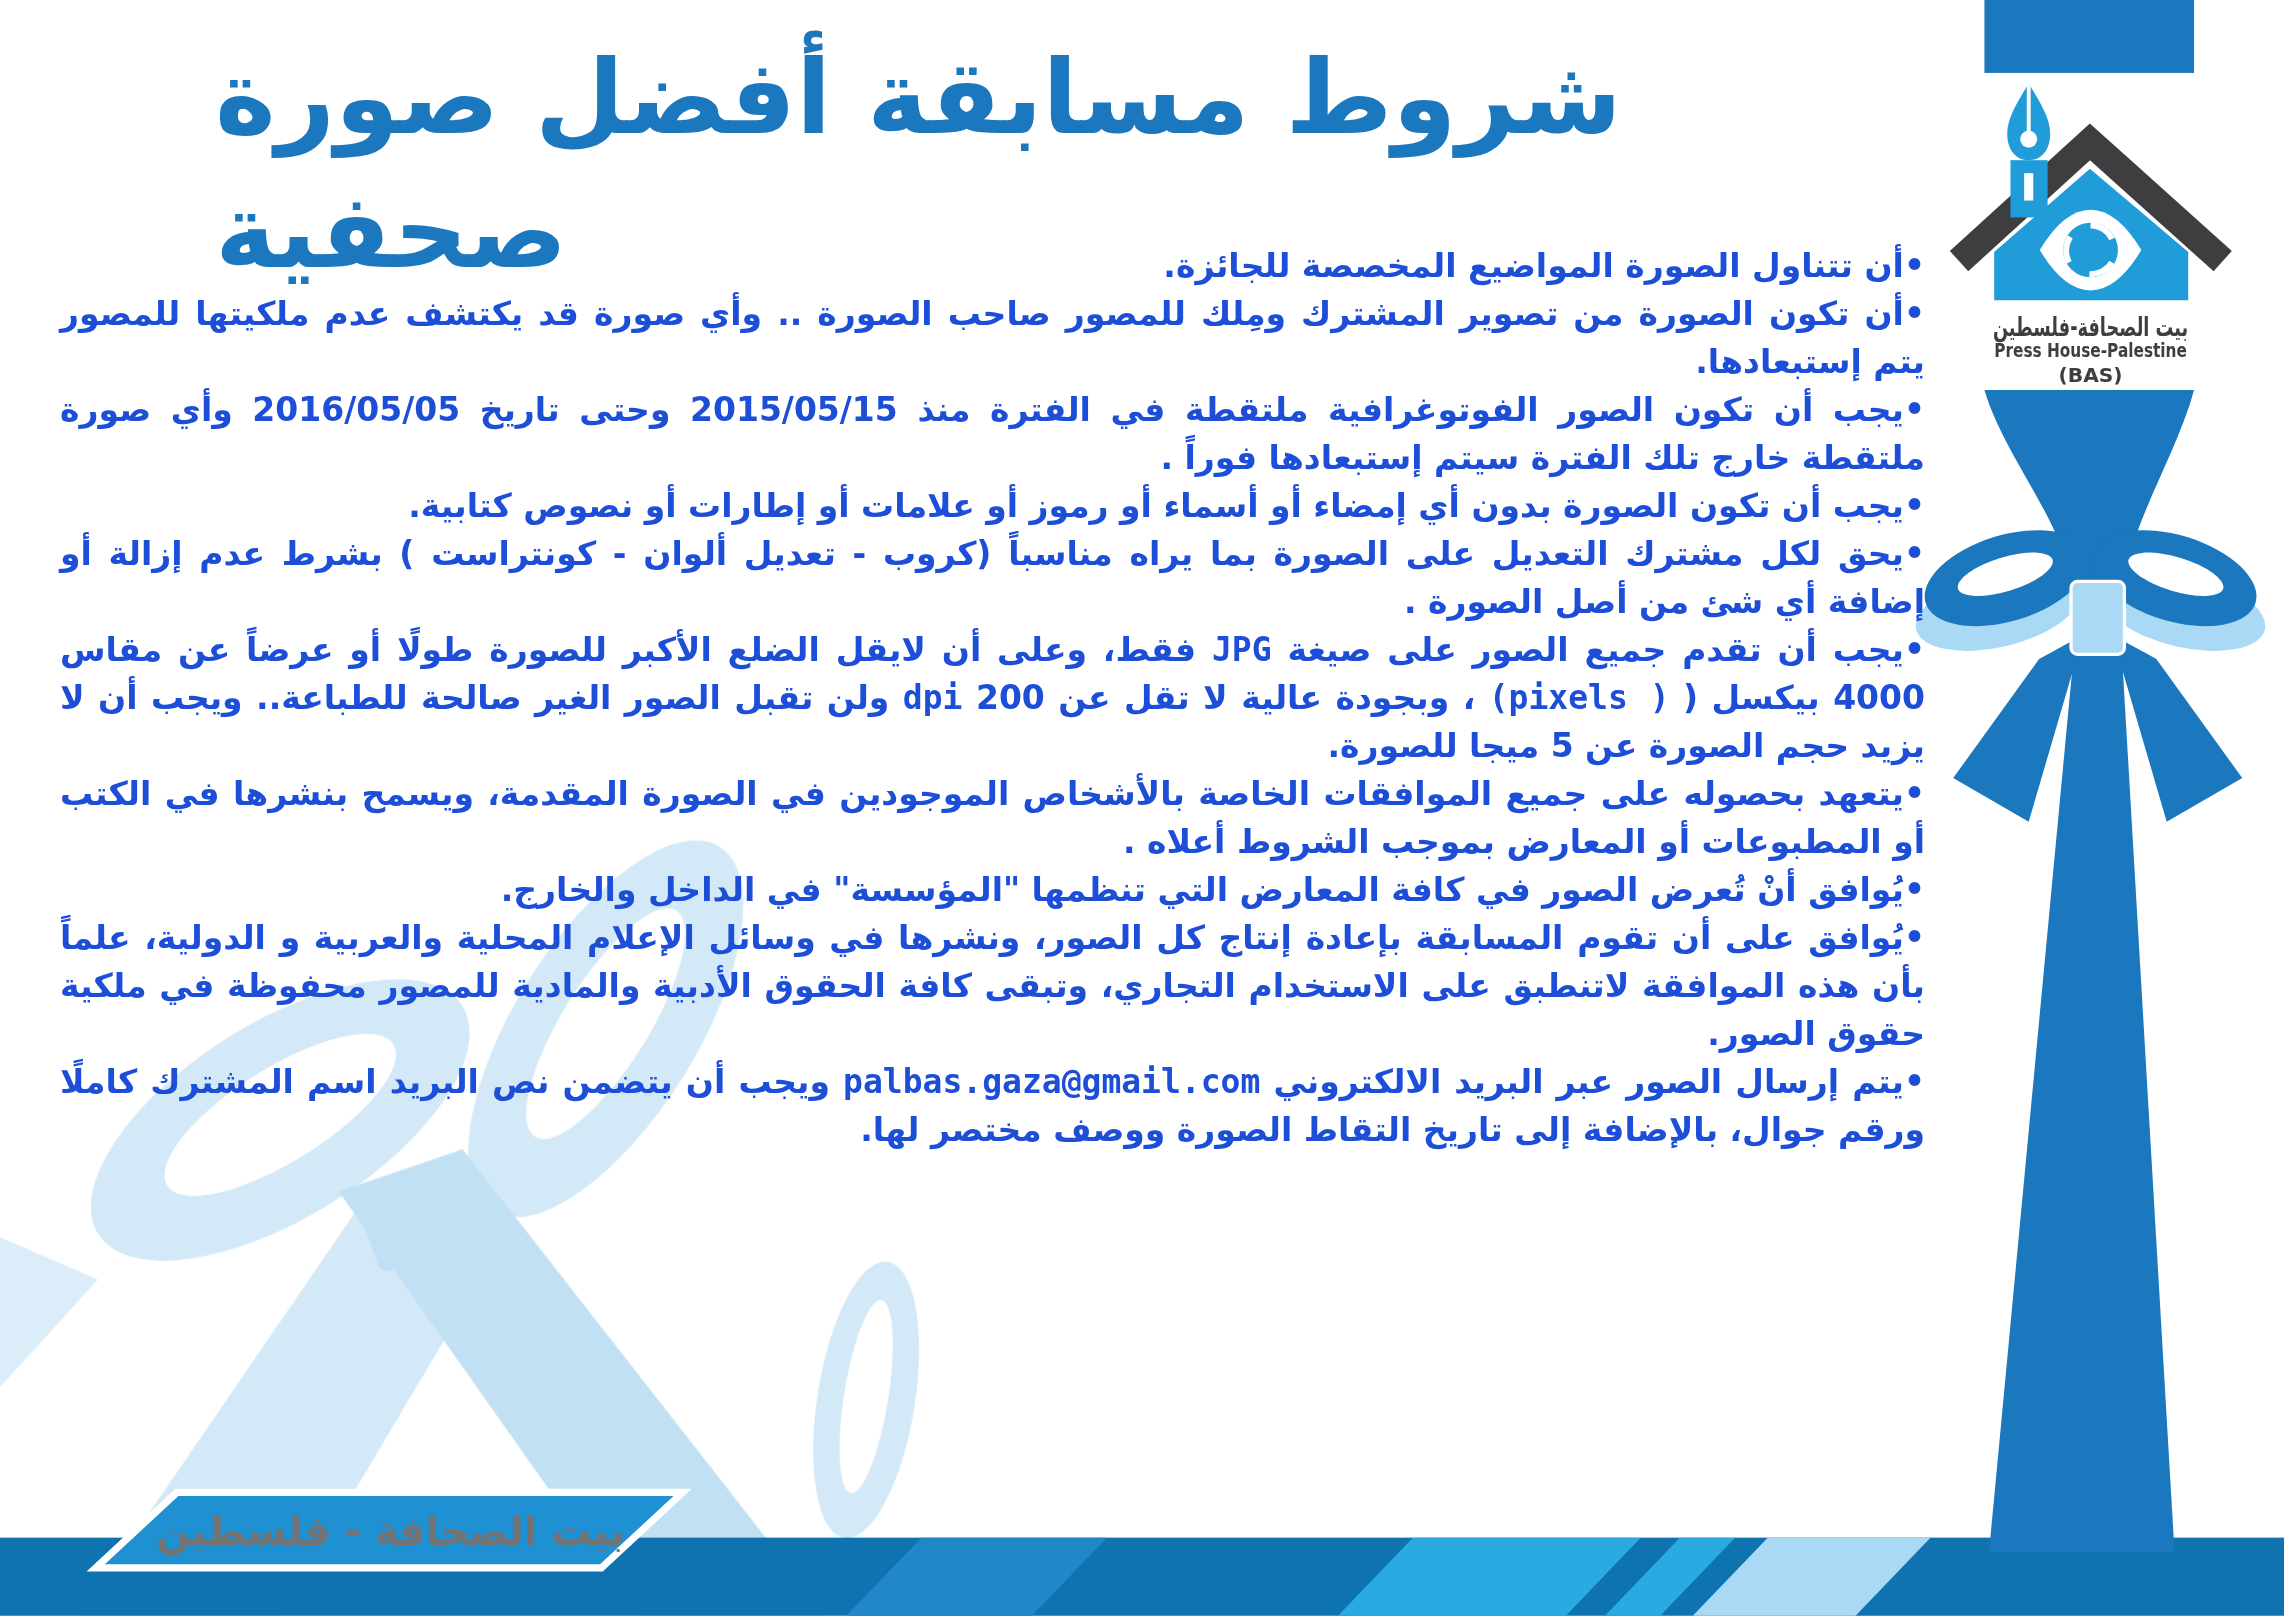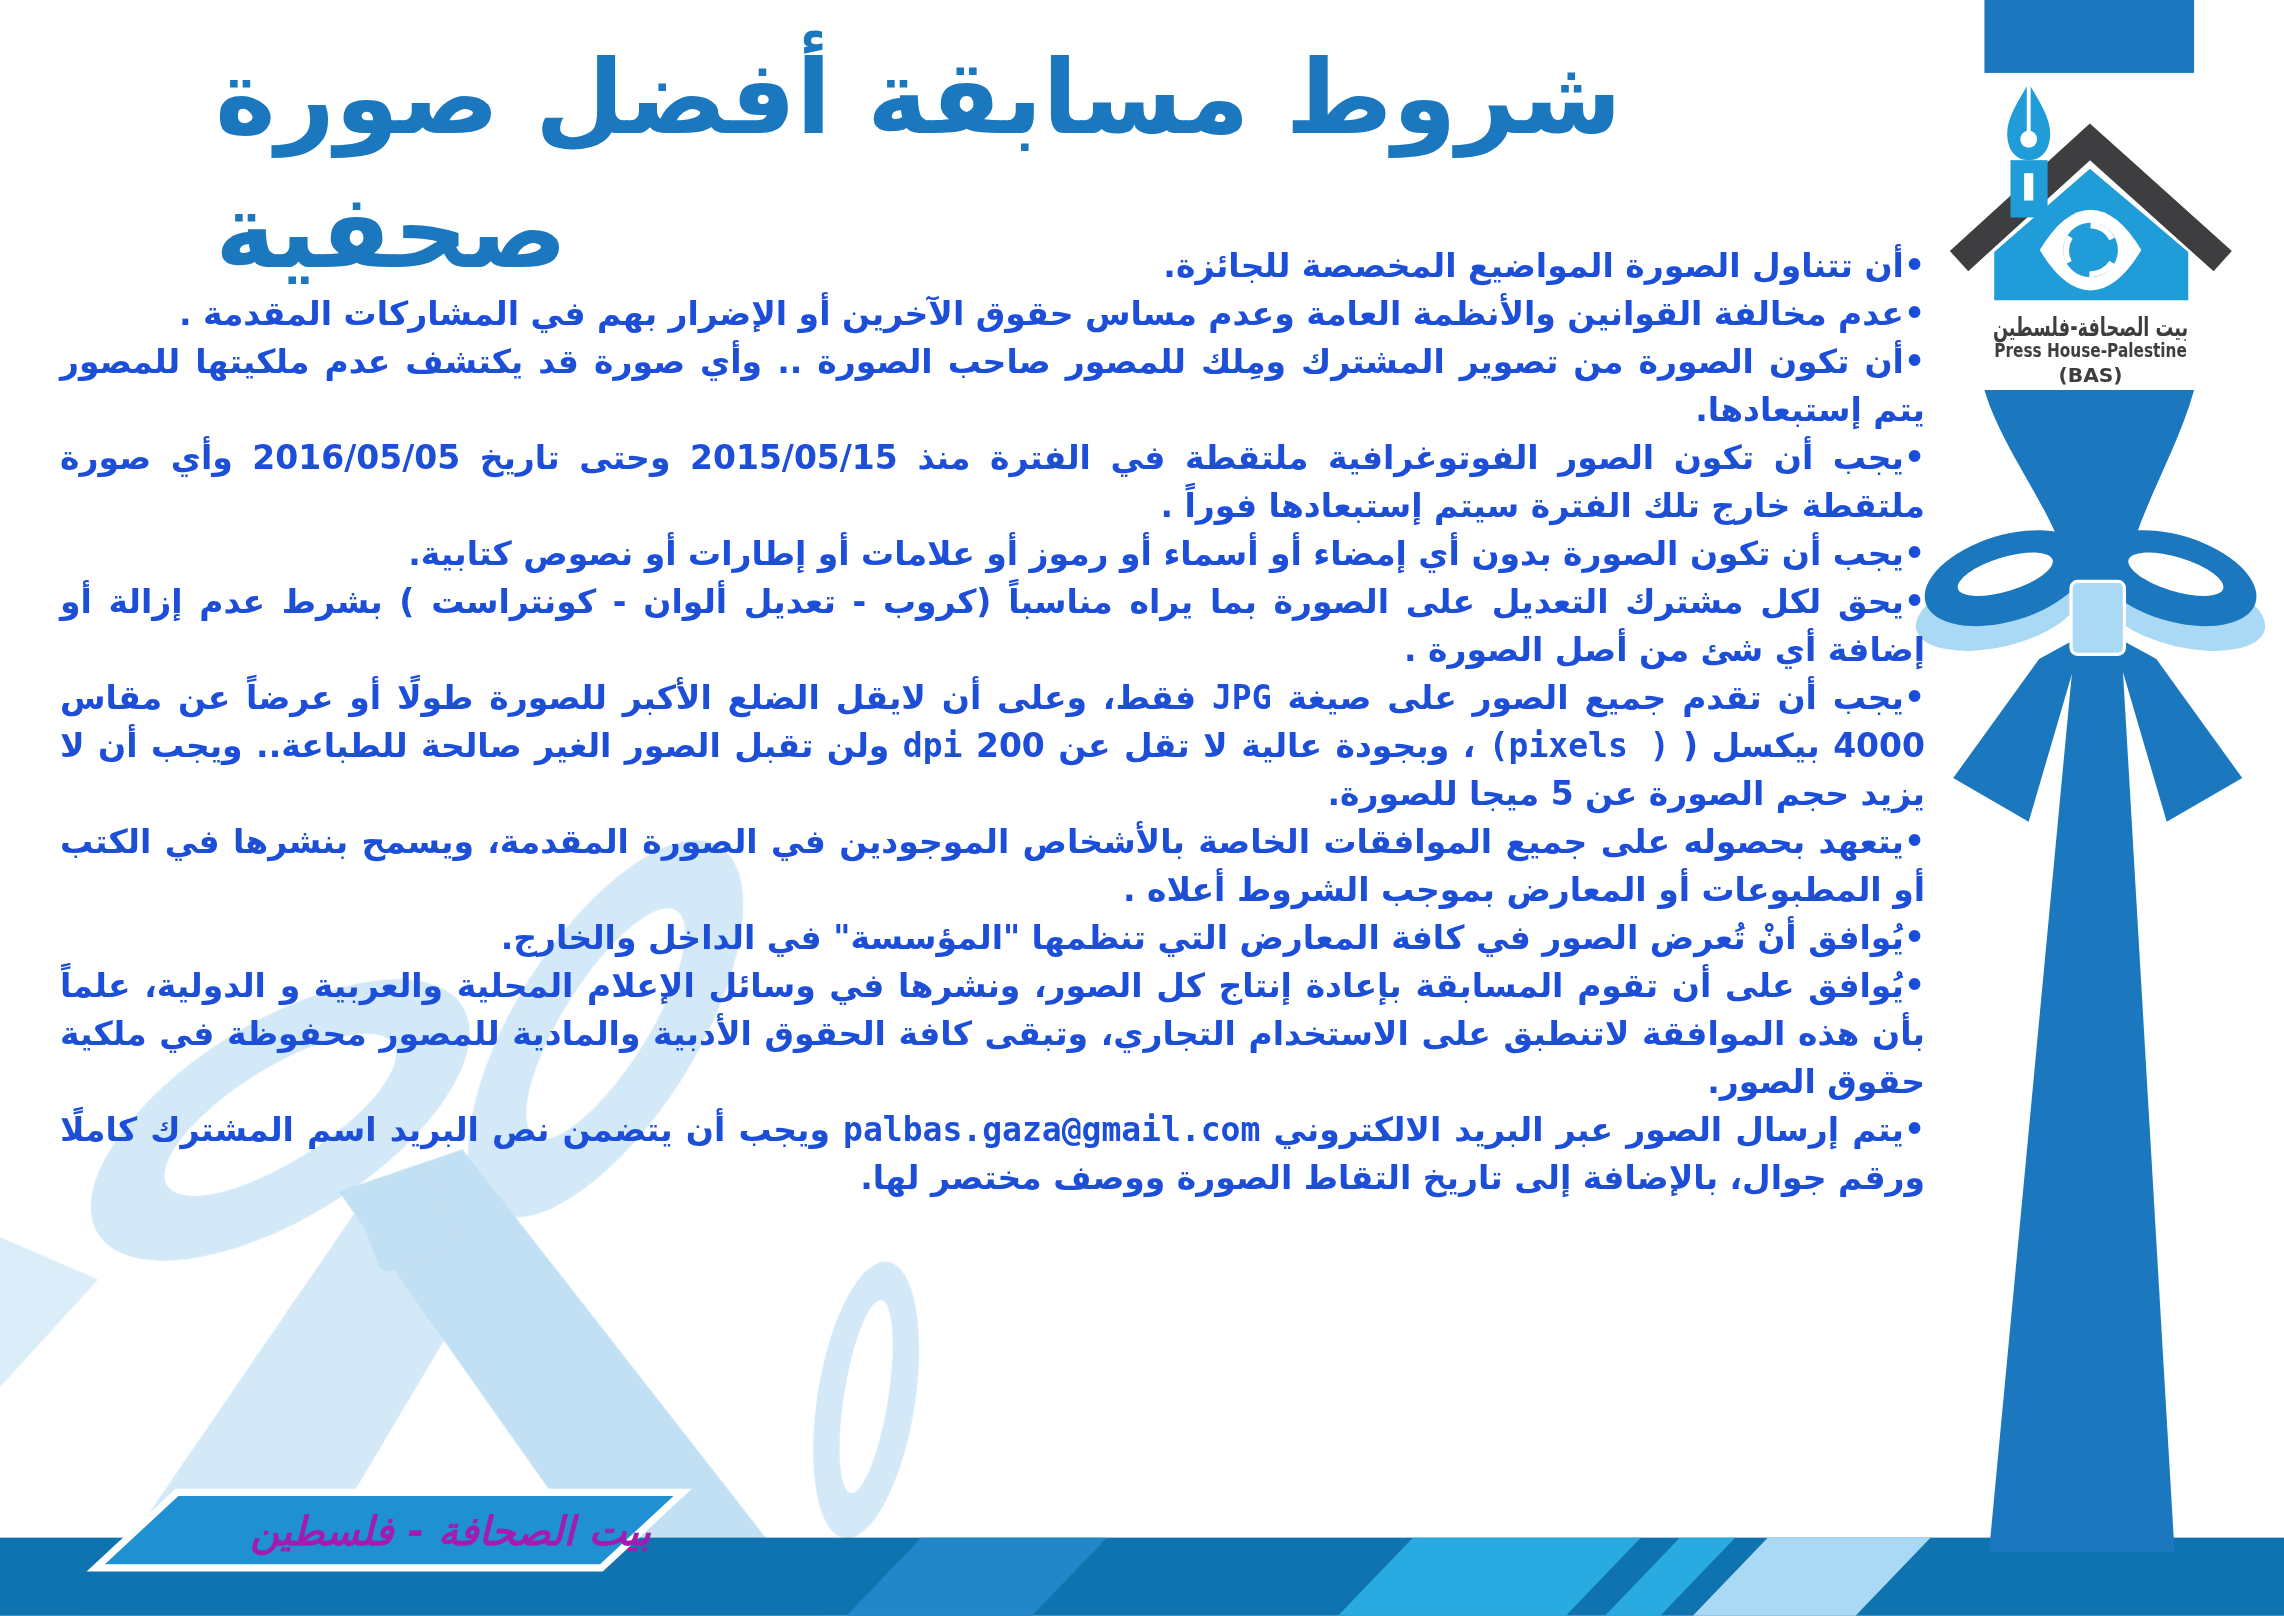--- a/index.html
+++ b/index.html
@@ -15,22 +15,22 @@
 
   
   #terms{position:absolute;top:242px;left:60px;right:359px;direction:rtl;
          text-align:justify;color:#1d4ed8;font-weight:bold;
          font-size:33px;line-height:48px;z-index:4;}
   #terms p{margin:0;padding:0;}
   .mono{font-family:"DejaVu Sans Mono",monospace;direction:ltr;unicode-bidi:embed;font-weight:bold;}
 
   
   #banner-label{position:absolute;left:130px;top:1504px;width:521px;height:55px;
-                text-align:right;direction:rtl;color:#a21caf;font-weight:bold;
-                font-size:40px;line-height:55px;z-index:7;font-style:italic;}
+                text-align:center;direction:rtl;color:#737373;font-weight:bold;
+                font-size:40px;line-height:55px;z-index:7;}
 
   .z1{z-index:1}.z2{z-index:2}.z3{z-index:3}.z6{z-index:6}
 </style>
 </head>
 <body>
 
 <div id="page">
 
   <svg class="layer z1" style="left:0;top:814px" width="977" height="802" viewBox="0 0 1500 1232">
     <g opacity="0.92">
@@ -113,21 +113,20 @@
 
     <polygon points="287,985 358,985 440,2384 155,2384" fill="#1b77be"></polygon>
 
     <rect x="281" y="893" width="82" height="112" rx="10" fill="#a9d9f5" stroke="#ffffff" stroke-width="5"></rect>
   </svg>
 
   <h1 id="title">شروط مسابقة أفضل صورة صحفية</h1>
 
   <div id="terms">
     <p>•أن تتناول الصورة المواضيع المخصصة للجائزة.</p>
-    <p>•عدم مخالفة القوانين والأنظمة العامة وعدم مساس حقوق الآخرين أو الإضرار بهم في المشاركات المقدمة .</p>
     <p>•أن تكون الصورة من تصوير المشترك ومِلك للمصور صاحب الصورة .. وأي صورة قد يكتشف عدم ملكيتها للمصور يتم إستبعادها.</p>
     <p>•يجب أن تكون الصور الفوتوغرافية ملتقطة في الفترة منذ 2015/05/15 وحتى تاريخ  2016/05/05 وأي صورة ملتقطة خارج تلك الفترة سيتم إستبعادها فوراً .</p>
     <p>•يجب أن تكون الصورة بدون أي إمضاء أو أسماء أو رموز أو علامات أو إطارات أو نصوص كتابية.</p>
     <p>•يحق لكل مشترك التعديل على الصورة بما يراه مناسباً (كروب - تعديل ألوان - كونتراست ) بشرط عدم إزالة أو إضافة أي شئ من أصل الصورة .</p>
     <p><span>•يجب أن تقدم جميع الصور على صيغة </span><span class="mono">JPG</span><span> فقط، وعلى أن لايقل الضلع الأكبر للصورة طولًا أو عرضاً عن مقاس 4000 بيكسل ( </span><span class="mono">(pixels )</span><span> ، وبجودة عالية لا تقل عن 200 </span><span class="mono">dpi</span><span> ولن تقبل الصور الغير صالحة للطباعة.. ويجب أن لا يزيد حجم الصورة عن 5 ميجا للصورة.</span></p>
     <p>•يتعهد بحصوله على جميع الموافقات الخاصة بالأشخاص الموجودين في الصورة المقدمة، ويسمح بنشرها في الكتب أو المطبوعات أو المعارض بموجب الشروط أعلاه .</p>
     <p>•يُوافق أنْ تُعرض الصور في كافة المعارض التي تنظمها "المؤسسة" في الداخل والخارج.</p>
     <p>•يُوافق على أن تقوم المسابقة بإعادة إنتاج كل الصور، ونشرها في وسائل الإعلام المحلية والعربية و الدولية، علماً بأن هذه الموافقة لاتنطبق على الاستخدام التجاري، وتبقى كافة الحقوق الأدبية والمادية للمصور محفوظة في ملكية حقوق الصور.</p>
     <p><span>•يتم إرسال الصور عبر البريد الالكتروني </span><span class="mono">palbas.gaza@gmail.com</span><span> ويجب أن يتضمن نص البريد اسم المشترك كاملًا ورقم جوال، بالإضافة إلى تاريخ التقاط الصورة ووصف مختصر لها.</span></p>
   </div>

